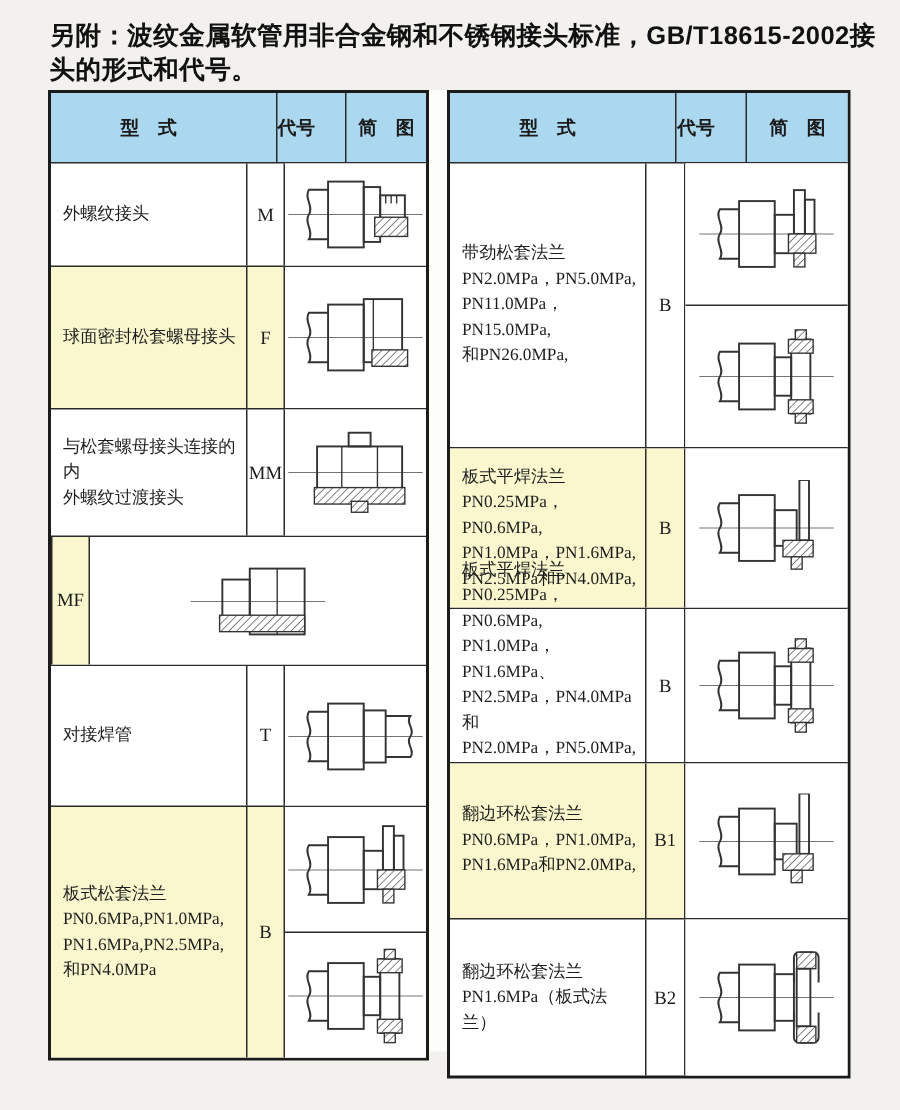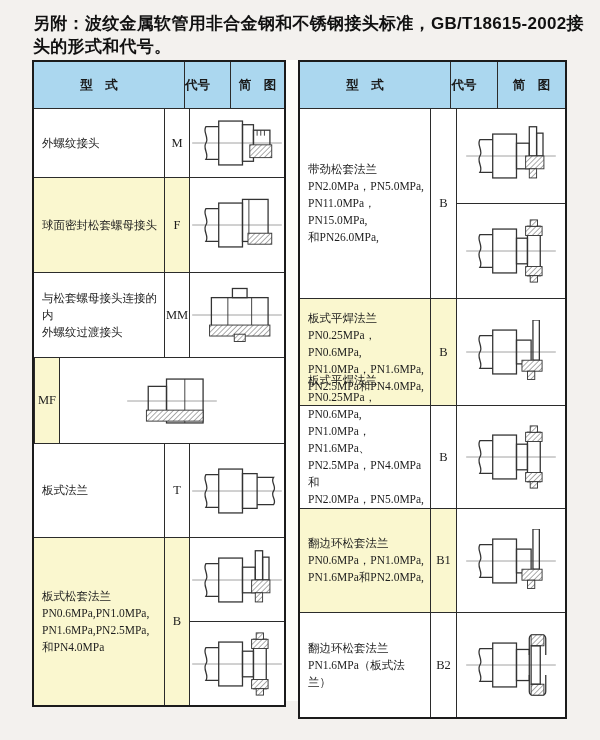--- a/index.html
+++ b/index.html
@@ -158,21 +158,21 @@
               <line x1="1" y1="35" x2="99" y2="35" stroke="#555" stroke-width="0.6"></line>
               <rect x="24" y="19" width="20" height="32" stroke="#333" stroke-width="1.4" fill="none"></rect>
               <rect x="44" y="11" width="40" height="48" stroke="#333" stroke-width="1.4" fill="none"></rect>
               <line x1="64" y1="11" x2="64" y2="59" stroke="#333" stroke-width="1"></line>
               <rect x="22" y="45" width="62" height="12" fill="url(#h4)" stroke="#333" stroke-width="1"></rect>
             </svg>
           </div>
         </div>
       </div>
       <div class="trow" style="height:94px">
-        <div class="c-type" style="width:130px">板式法兰</div>
+        <div class="c-type" style="width:130px">对接焊管</div>
         <div class="c-code" style="width:26px">T</div>
         <div class="c-diag">
           <div class="dcell">
             <svg width="92" height="64" viewBox="0 0 100 70" xmlns="http://www.w3.org/2000/svg">
               <defs>
                 <pattern id="h5" width="4" height="4" patternUnits="userSpaceOnUse" patternTransform="rotate(45)">
                   <rect width="4" height="4" fill="#fff"></rect>
                   <line x1="0" y1="0" x2="0" y2="4" stroke="#666" stroke-width="1.2"></line>
                 </pattern>
               </defs>

